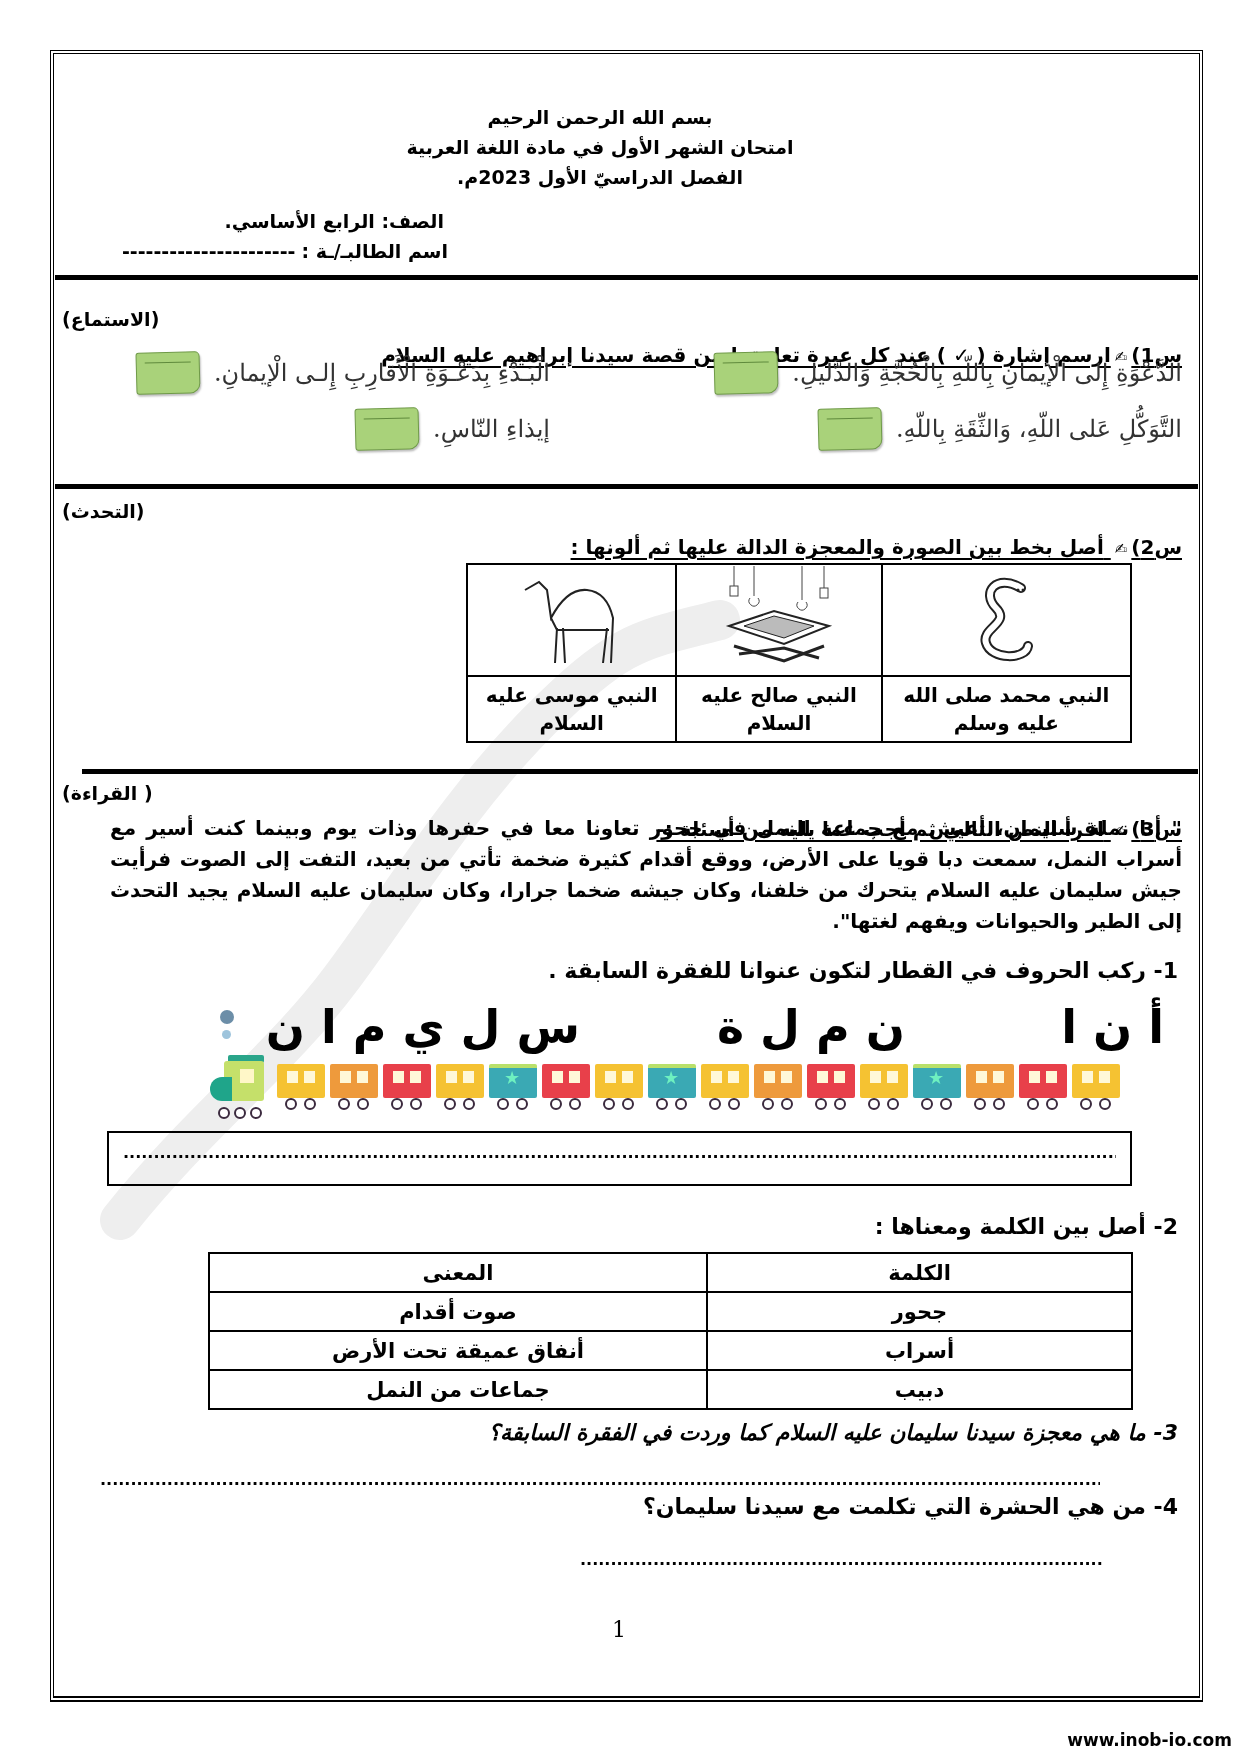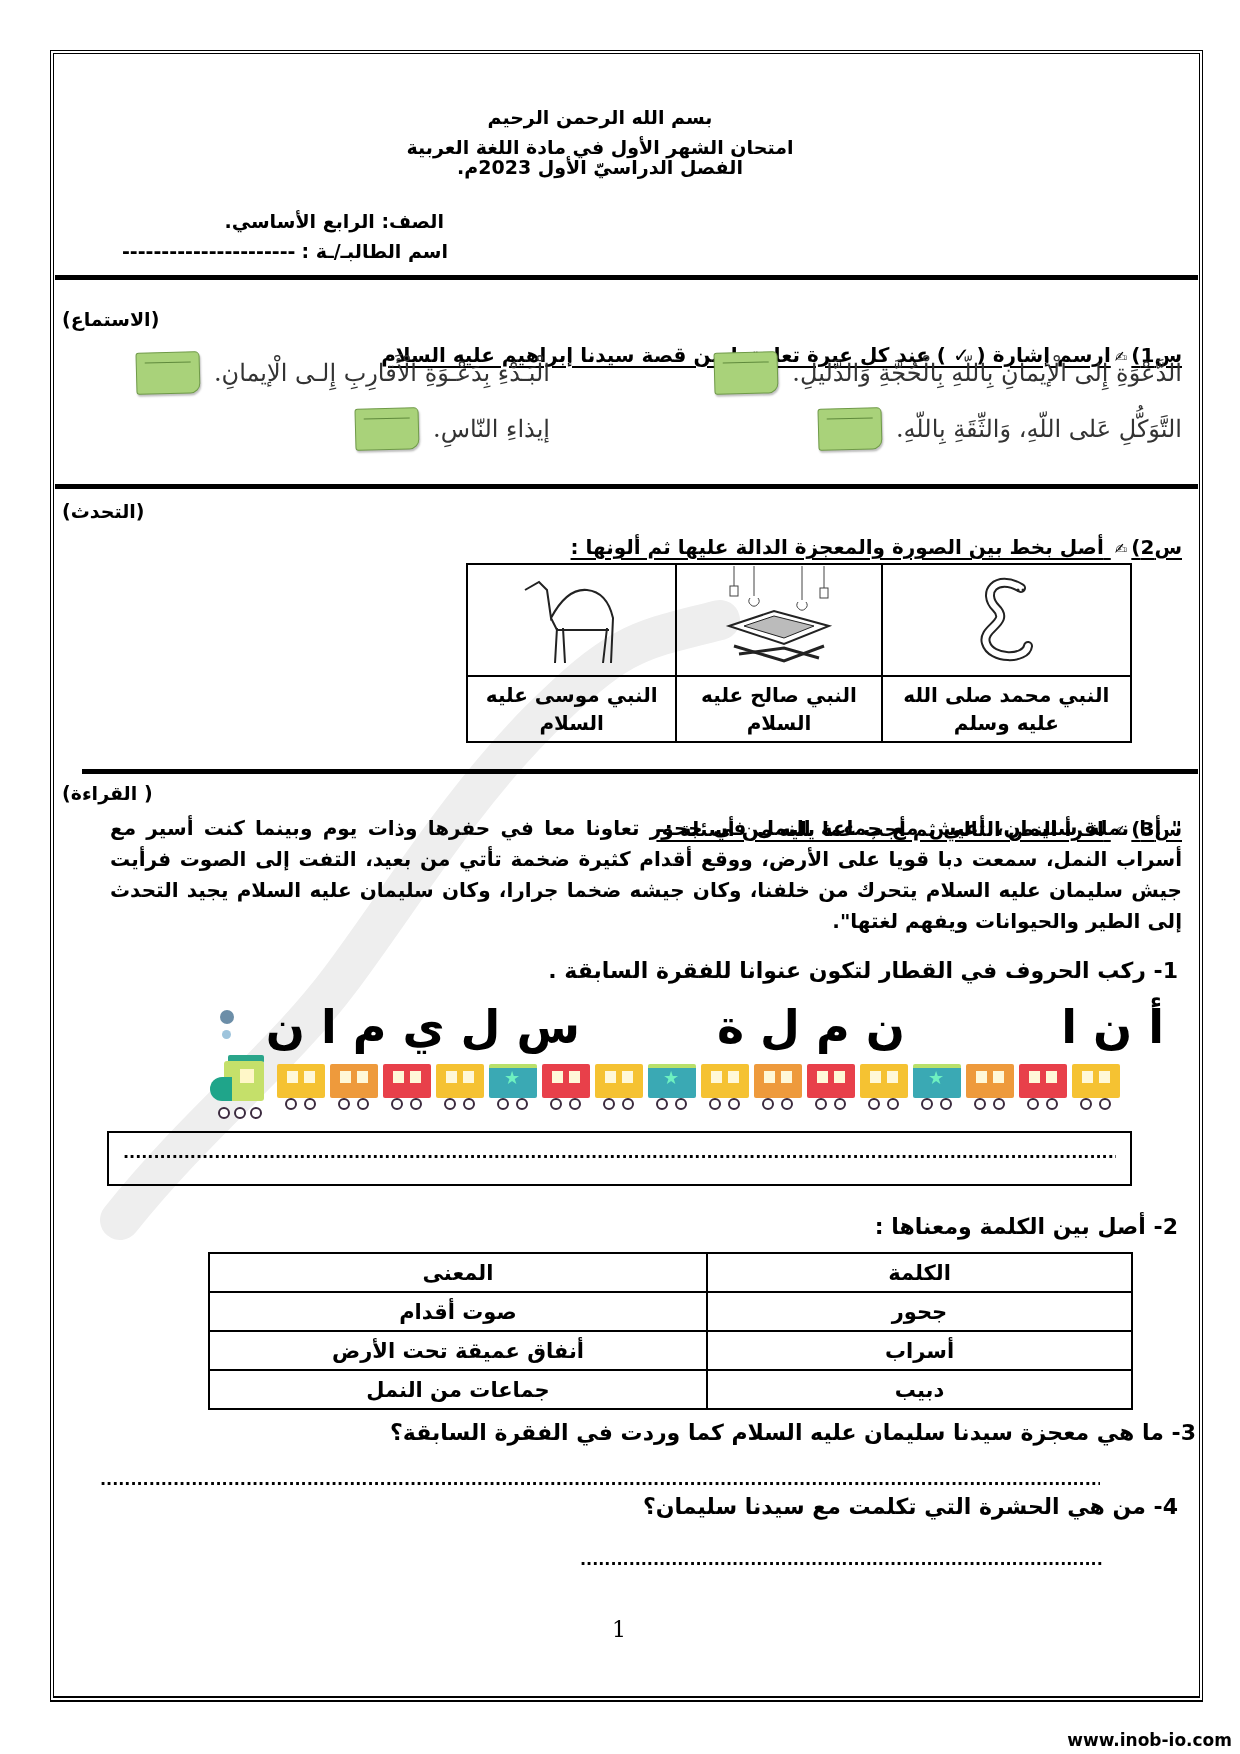--- a/index.html
+++ b/index.html
@@ -82,21 +82,21 @@
 <body>
 
 <div class="frame"></div>
 
 <svg class="watermark" viewBox="0 0 700 700">
   <path d="M40 620 C 120 520, 200 460, 260 380 S 380 200, 460 120 S 560 40, 640 20" stroke="#eeeeee" stroke-width="40" fill="none" stroke-linecap="round"></path>
 </svg>
 
 <div class="hdr-line" style="top:106px">بسم الله الرحمن الرحيم</div>
 <div class="hdr-line" style="top:136px">امتحان الشهر الأول في مادة اللغة العربية</div>
-<div class="hdr-line" style="top:156px">الفصل الدراسيّ الأول 2023م.</div>
+<div class="hdr-line" style="top:166px">الفصل الدراسيّ الأول 2023م.</div>
 
 <div class="abs bold rtl" style="right:796px; top:210px; font-size:19px; white-space:nowrap;">الصف: الرابع الأساسي.</div>
 <div class="abs bold" style="right:792px; top:240px; font-size:19px; white-space:nowrap; direction:rtl; display:flex; gap:6px;">
   <span>اسم الطالبـ/ـة :</span>
   <span>----------------------</span>
 </div>
 
 <div class="hr" style="top:275px"></div>
 
 <div class="q-head" style="top:308px">
@@ -328,20 +328,20 @@
     <td class="word">أسراب</td>
     <td>أنفاق عميقة تحت الأرض</td>
   </tr>
   <tr>
     <td class="word">دبيب</td>
     <td>جماعات من النمل</td>
   </tr>
 </tbody>
   </table>
 
-<div class="subq" style="right:44px; top:1420px;">3- ما هي معجزة سيدنا سليمان عليه السلام كما وردت في الفقرة السابقة؟</div>
+<div class="subq" style="right:62px; top:1420px;font-style:italic;">3- ما هي معجزة سيدنا سليمان عليه السلام كما وردت في الفقرة السابقة؟</div>
 <div class="dots" style="left:100px; width:1000px; top:1470px;">...................................................................................................................................................................................................................</div>
 
 <div class="subq" style="right:62px; top:1494px;">4- من هي الحشرة التي تكلمت مع سيدنا سليمان؟</div>
 <div class="dots" style="left:580px; width:522px; top:1550px;">....................................................................................................................</div>
 
 <div class="pagenum">1</div>
 <div class="site">www.inob-io.com</div>
 
 </body></html>

